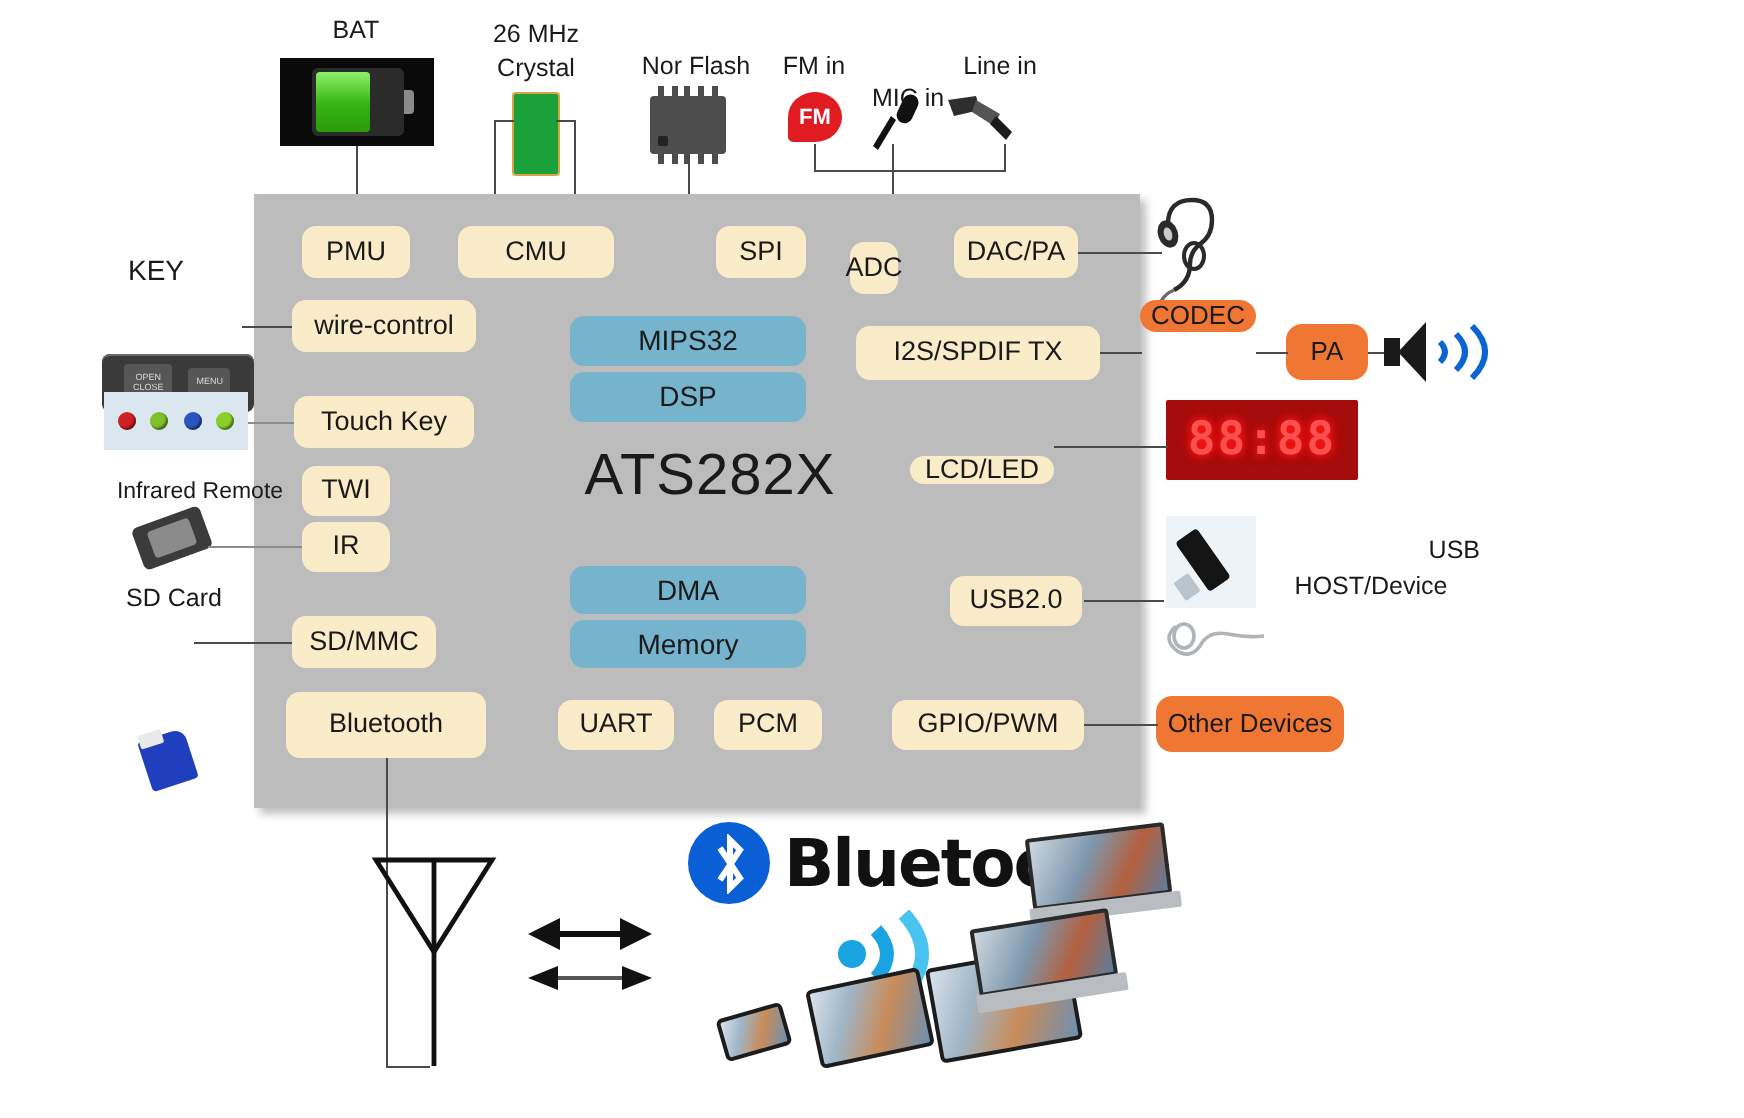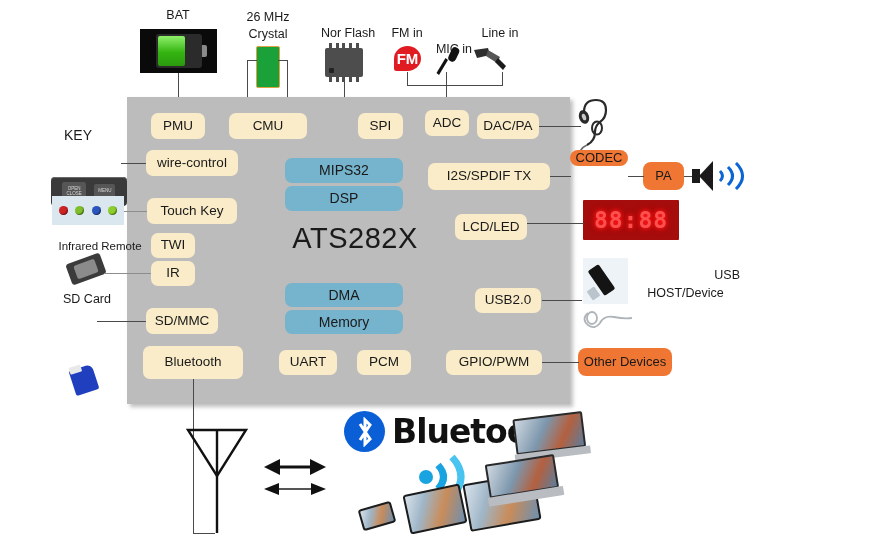--- a/index.html
+++ b/index.html
@@ -39,21 +39,21 @@
   
   .xtal{background:#1aa13a;border:1px solid #d9a441;border-radius:2px;}
 
   
   .ic{background:#4d4d4d;border-radius:2px;position:relative;}
   .ic .dot{position:absolute;left:4px;bottom:4px;width:5px;height:5px;background:#222;border-radius:1px;}
   .pins{position:absolute;display:flex;justify-content:space-around;width:100%;}
   .pins i{display:block;width:3px;height:5px;background:#4d4d4d;}
 
   
-  .fm{background:#e11b22;color:#fff;font-size:15px;font-weight:bold;
+  .fm{background:#e11b22;color:#fff;font-size:11px;font-weight:bold;
       width:27px;height:25px;border-radius:50% 50% 50% 10%;
       display:flex;align-items:center;justify-content:center;}
 
   
   .keypad{background:#3a3a3a;border-radius:4px;position:relative;
           display:flex;align-items:center;justify-content:space-evenly;
           padding:0 3px;box-shadow:inset 0 1px 0 #6a6a6a;}
   .keypad span{background:#565656;color:#d8d8d8;font-size:4.5px;border-radius:2px;
           padding:5px 4px;line-height:1.1;text-align:center;box-shadow:0 1px 0 #222;}
 
@@ -170,28 +170,28 @@
   <div class="abs vline" style="left:407px;top:72px;height:14px;"></div>
   <div class="abs vline" style="left:502px;top:72px;height:14px;"></div>
   <div class="abs vline" style="left:446px;top:72px;height:40px;"></div>
 
   <div class="abs die"></div>
   <div class="abs die-title">ATS282X</div>
 
   <div class="abs blk cream" style="left:151px;top:113px;width:54px;height:26px;">PMU</div>
   <div class="abs blk cream" style="left:229px;top:113px;width:78px;height:26px;">CMU</div>
   <div class="abs blk cream" style="left:322px;top:113px;width:45px;height:26px;margin-left:36px;">SPI</div>
-  <div class="abs blk cream" style="left:425px;top:110px;width:44px;height:26px;">ADC</div>
+  <div class="abs blk cream" style="left:425px;top:121px;width:24px;height:26px;">ADC</div>
   <div class="abs blk cream" style="left:477px;top:113px;width:62px;height:26px;">DAC/PA</div>
 
   <div class="abs blk cream" style="left:146px;top:150px;width:92px;height:26px;">wire-control</div>
   <div class="abs blk cream" style="left:428px;top:163px;width:122px;height:27px;">I2S/SPDIF TX</div>
 
   <div class="abs blk cream" style="left:147px;top:198px;width:90px;height:26px;">Touch Key</div>
-  <div class="abs blk cream" style="left:455px;top:214px;width:72px;height:26px;">LCD/LED</div>
+  <div class="abs blk cream" style="left:455px;top:228px;width:72px;height:14px;">LCD/LED</div>
 
   <div class="abs blk cream" style="left:151px;top:233px;width:44px;height:25px;">TWI</div>
   <div class="abs blk cream" style="left:151px;top:261px;width:44px;height:25px;">IR</div>
   <div class="abs blk cream" style="left:146px;top:308px;width:72px;height:26px;">SD/MMC</div>
   <div class="abs blk cream" style="left:475px;top:288px;width:66px;height:25px;">USB2.0</div>
 
   <div class="abs blk cream" style="left:143px;top:346px;width:100px;height:33px;">Bluetooth</div>
   <div class="abs blk cream" style="left:279px;top:350px;width:58px;height:25px;">UART</div>
   <div class="abs blk cream" style="left:357px;top:350px;width:54px;height:25px;">PCM</div>
   <div class="abs blk cream" style="left:446px;top:350px;width:96px;height:25px;">GPIO/PWM</div>

